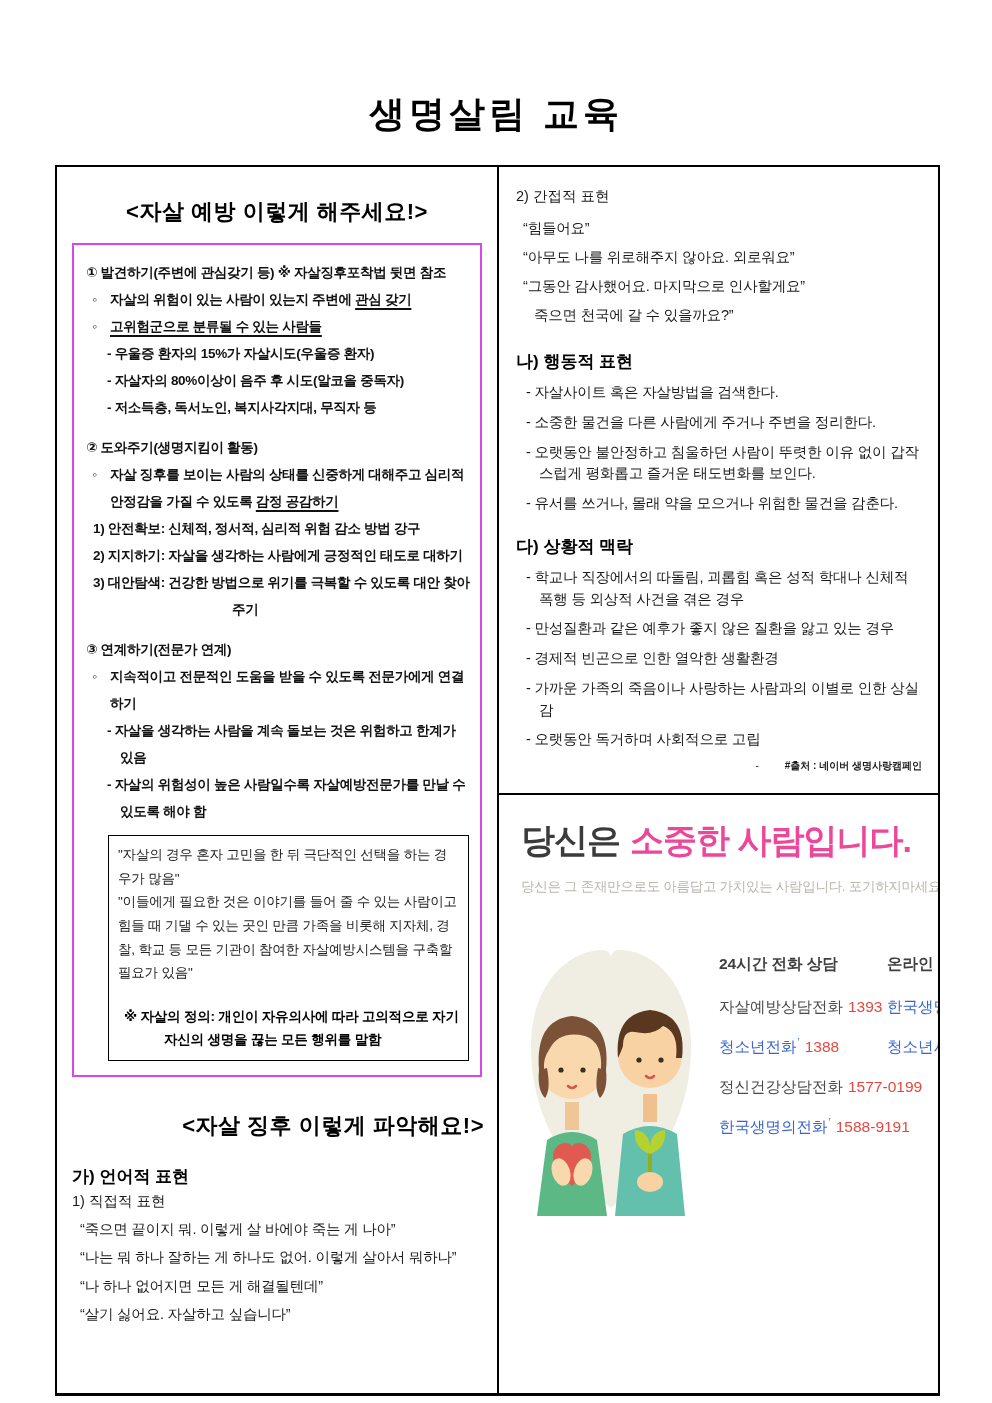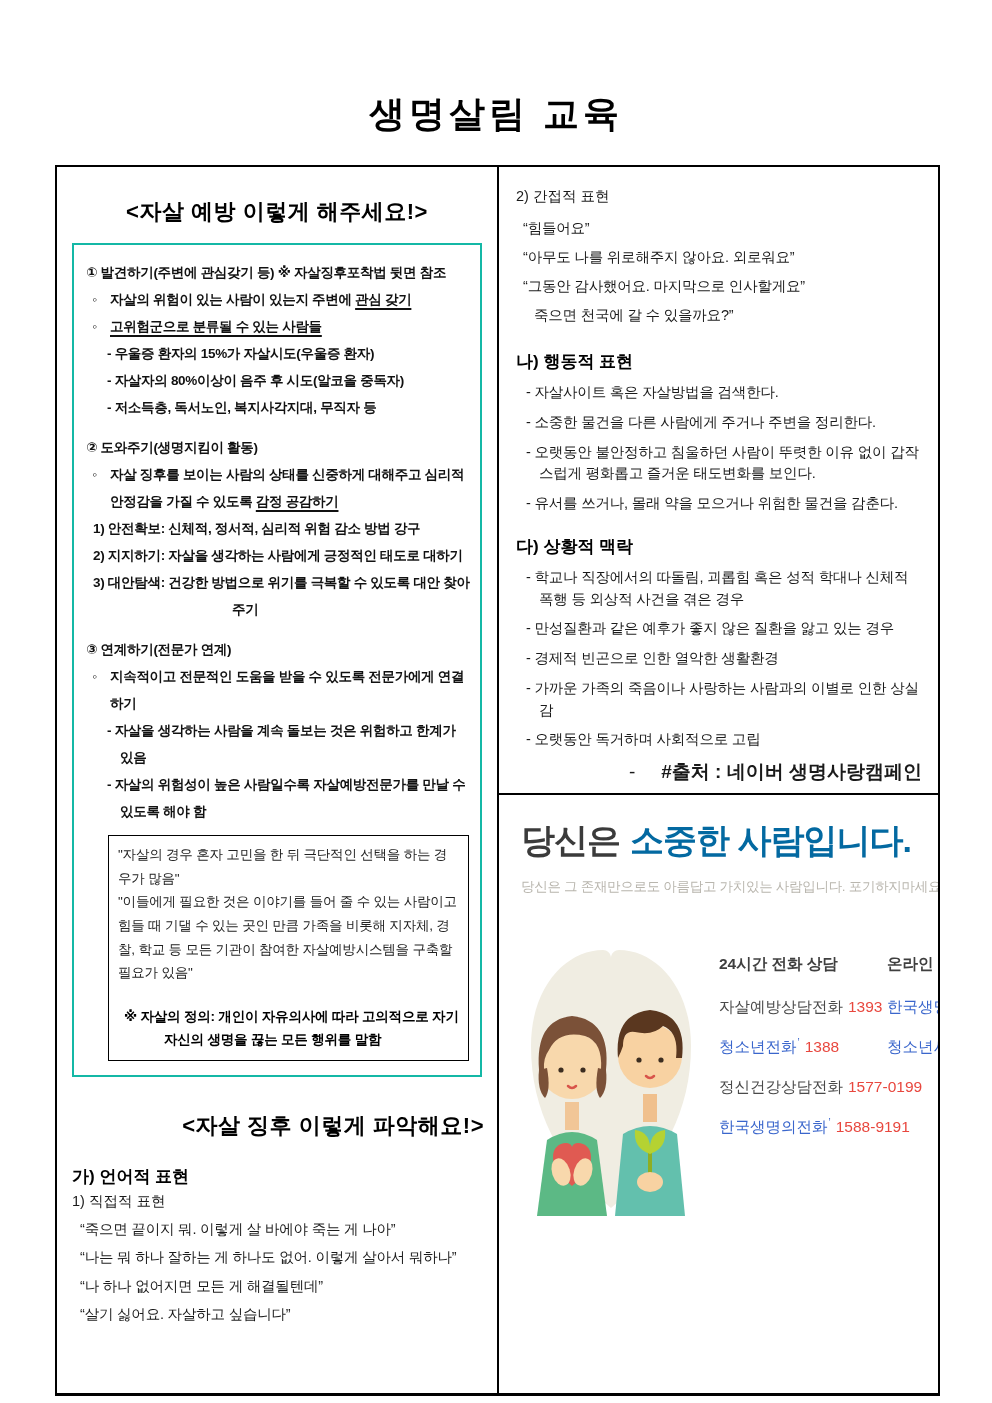--- a/index.html
+++ b/index.html
@@ -21,21 +21,21 @@
     padding:10px 13px 0 13px; overflow:hidden;
   }
   .col-right { flex:1; display:flex; flex-direction:column; min-width:0; }
   .cell-rt { height:628px; flex:0 0 auto; border-bottom:2px solid #000; box-sizing:border-box; padding:18px 14px 0 17px; overflow:hidden; }
   .cell-rb { flex:1; box-sizing:border-box; padding:24px 12px 0 22px; overflow:hidden; }
 
   
   .h-left { text-align:center; font-size:22px; font-weight:800; letter-spacing:0.5px; margin:20px 0 16px; color:#000; }
   .h-left2 { text-align:right; font-size:22px; font-weight:800; letter-spacing:0.5px; margin:34px 0 10px; color:#000; }
   .info-box {
-    border:2px solid #14b8a6; margin:0 2px; padding:14px 9px 12px 10px;
+    border:2px solid #d946ef; margin:0 2px; padding:14px 9px 12px 10px;
     font-size:13.5px; line-height:2.0; font-weight:700; letter-spacing:-0.3px; color:#111;
   }
   .bx-gap { height:13px; }
   .bx-l0 { padding-left:2px; }
   .bx-l1 { display:flex; padding-left:8px; }
   .bx-l1 .mk { width:18px; flex:0 0 auto; }
   .bx-l1 .tx { flex:1; }
   .bx-l2 { padding-left:36px; text-indent:-13px; }
   .bx-ln { padding-left:9px; }
   .bx-ln.wrap-deep { padding-left:148px; text-indent:-139px; }
@@ -48,28 +48,28 @@
   .verbal-title { font-size:17px; font-weight:800; margin:24px 0 4px 2px; color:#000; }
   .verbal-sub { font-size:14.5px; margin:2px 0 4px 2px; }
   .v-q { font-size:14.5px; line-height:1.95; padding-left:20px; text-indent:-10px; letter-spacing:-0.2px; }
 
   
   .ind-title { font-size:14.5px; margin:2px 0 8px 0; }
   .ind-q { font-size:14.5px; line-height:2.0; padding-left:7px; letter-spacing:-0.2px; }
   .ind-q.q4 { padding-left:18px; }
   .sec-title { font-size:17px; font-weight:800; margin:20px 0 9px 0; color:#000; }
   .r-item { font-size:14.5px; line-height:1.5; padding-left:23px; text-indent:-13px; margin-bottom:8px; letter-spacing:-0.2px; }
-  .src-line { text-align:right; font-size:19px; margin-top:4px; padding-right:2px; }
+  .src-line { text-align:right; font-size:10px; margin-top:4px; padding-right:2px; }
   .src-line .dash { margin-right:26px; font-weight:400; }
   .src-line .src { font-weight:800; }
 
   
   .bn-headline { white-space:nowrap; font-size:34px; font-weight:800; letter-spacing:-1px; line-height:1.25; }
   .bn-dark { color:#3b3b3b; }
-  .bn-green { color:#0369a1; margin-left:10px; }
+  .bn-green { color:#ec4899; margin-left:10px; }
   .bn-sub { margin-top:16px; font-size:13.5px; color:#b9b6ae; letter-spacing:-0.3px; white-space:nowrap; }
   .bn-row { display:flex; margin-top:24px; }
   .bn-illu { width:180px; height:296px; flex:0 0 auto; }
   .bn-phones { flex:1; display:flex; padding-left:18px; padding-top:34px; min-width:0; }
   .ph-col1 { width:168px; flex:0 0 auto; }
   .ph-col2 { flex:1; min-width:0; }
   .ph-header { font-size:15.5px; font-weight:700; color:#3f3f3f; margin-bottom:22px; white-space:nowrap; }
   .ph-item { font-size:15.5px; margin-bottom:19px; white-space:nowrap; }
   .ph-label.dark { color:#4a4a4a; }
   .ph-label.blue { color:#3a66cc; }

